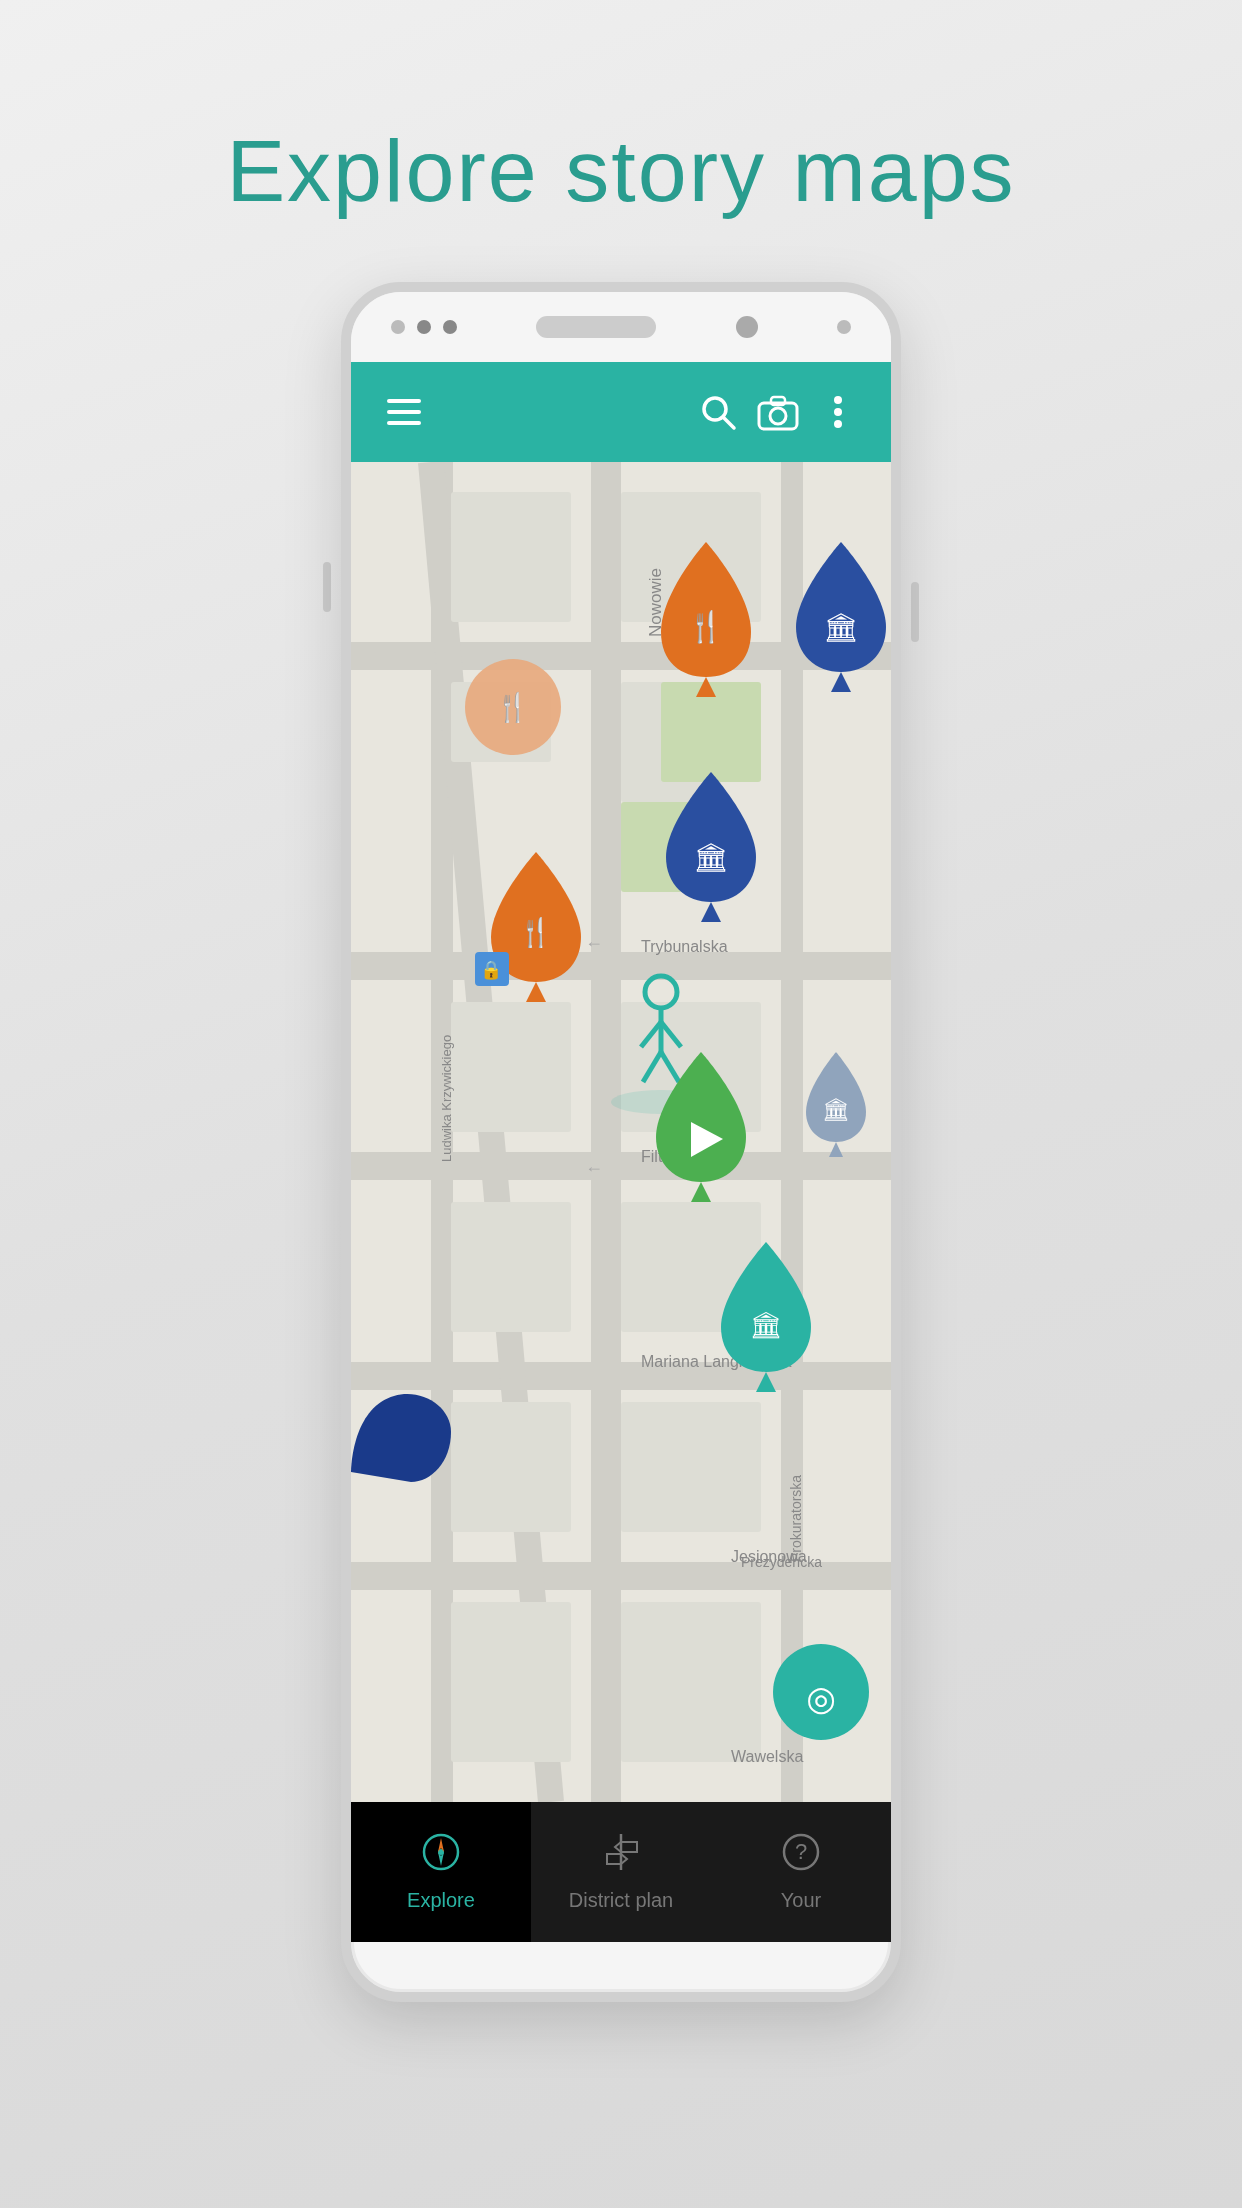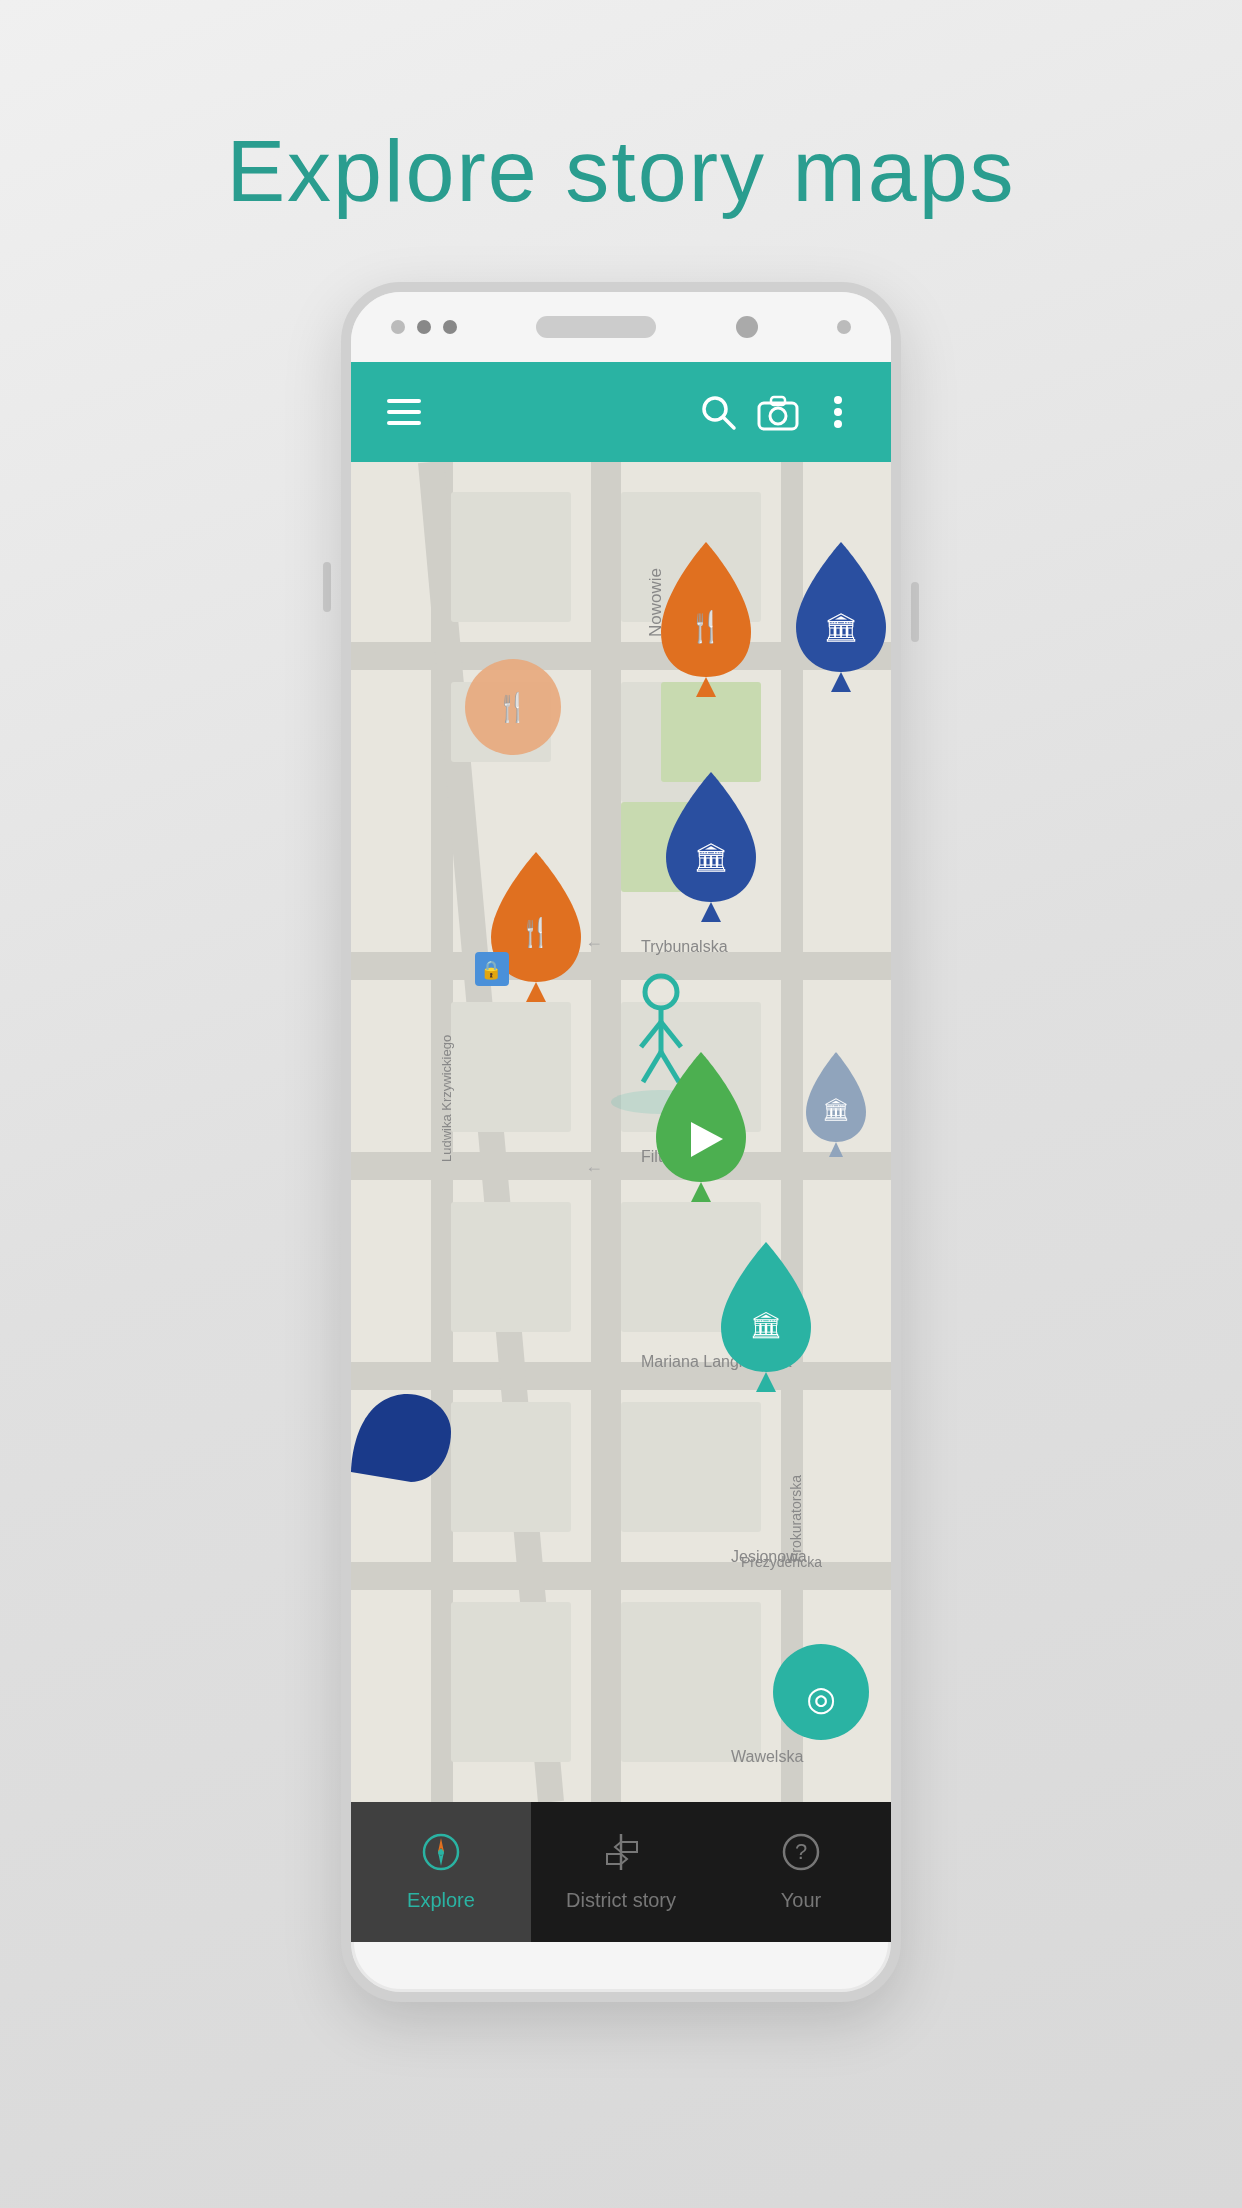--- a/index.html
+++ b/index.html
@@ -159,21 +159,21 @@
       flex: 1;
       display: flex;
       flex-direction: column;
       align-items: center;
       justify-content: center;
       gap: 8px;
       cursor: pointer;
     }
 
     .tab-item.active {
-      background: #404040;
+      background: #000000;
     }
 
     .tab-icon {
       font-size: 36px;
       color: #777;
     }
 
     .tab-item.active .tab-icon {
       color: #2ab3a3;
     }
@@ -382,21 +382,21 @@
 
 
       <div class="tab-item">
         <div class="tab-icon">
           <svg width="40" height="40" viewBox="0 0 40 40" fill="none" xmlns="http://www.w3.org/2000/svg">
             <line x1="20" y1="2" x2="20" y2="38" stroke="#777" stroke-width="2.5"></line>
             <path d="M20 10 L36 10 L36 20 L20 20 L14 15 Z" stroke="#777" stroke-width="2" fill="none"></path>
             <path d="M20 22 L6 22 L6 32 L20 32 L26 27 Z" stroke="#777" stroke-width="2" fill="none"></path>
           </svg>
         </div>
-        <span class="tab-label">District story</span>
+        <span class="tab-label">District plan</span>
       </div>
 
 
       <div class="tab-item">
         <div class="tab-icon">
           <svg width="40" height="40" viewBox="0 0 40 40" fill="none" xmlns="http://www.w3.org/2000/svg">
             <circle cx="20" cy="20" r="17" stroke="#777" stroke-width="2.5" fill="none"></circle>
             <text x="20" y="27" font-size="22" fill="#777" text-anchor="middle" font-family="Arial">?</text>
           </svg>
         </div>

